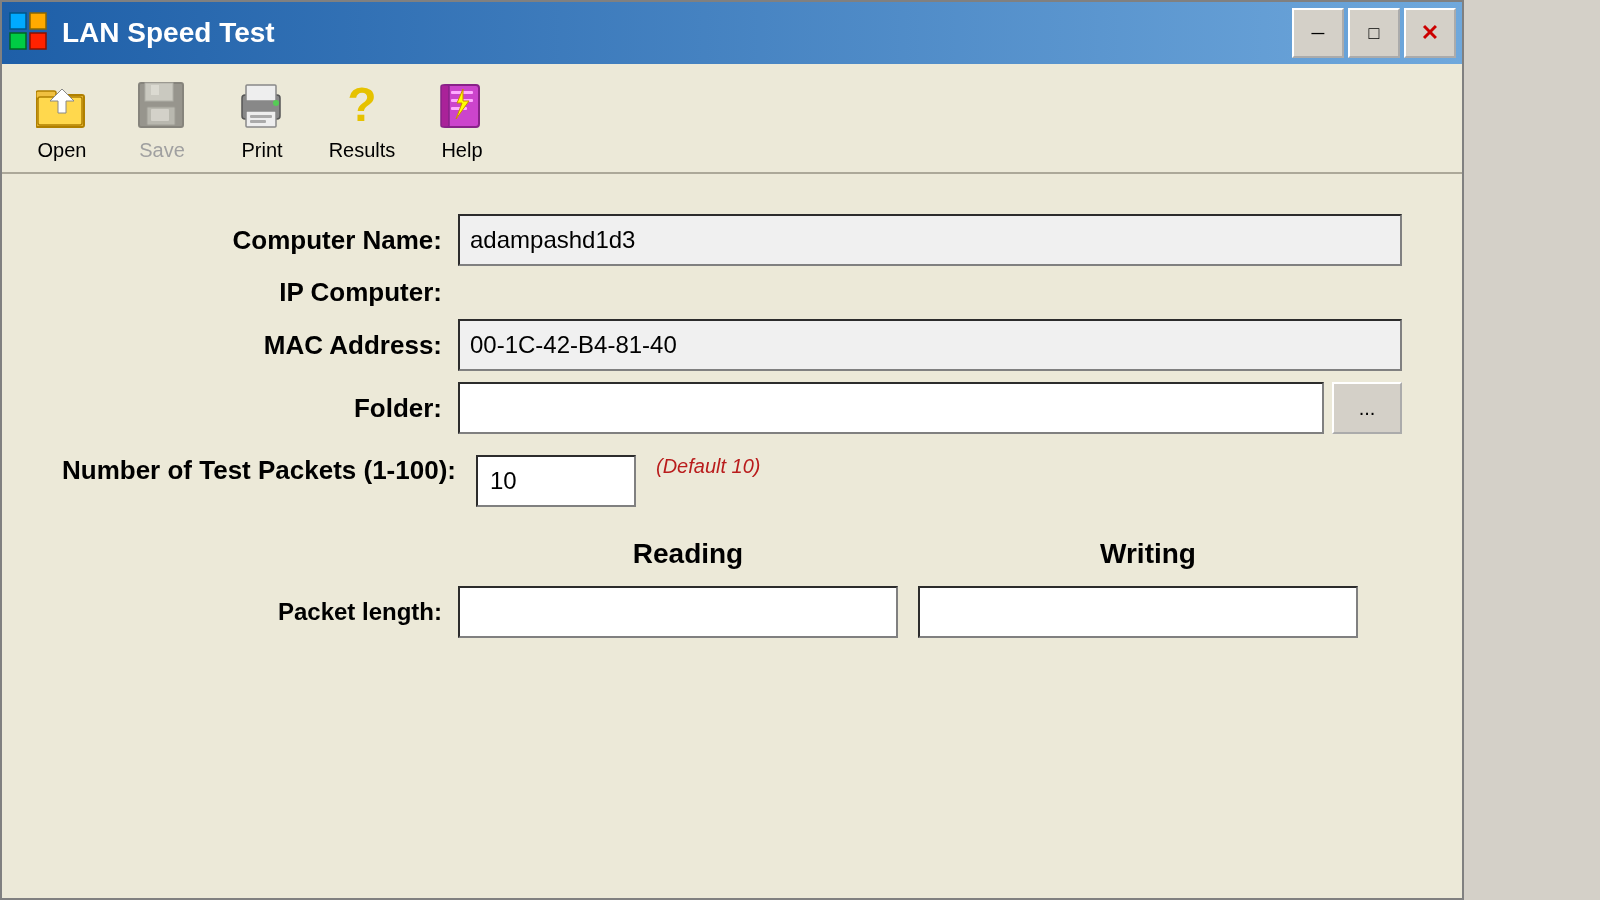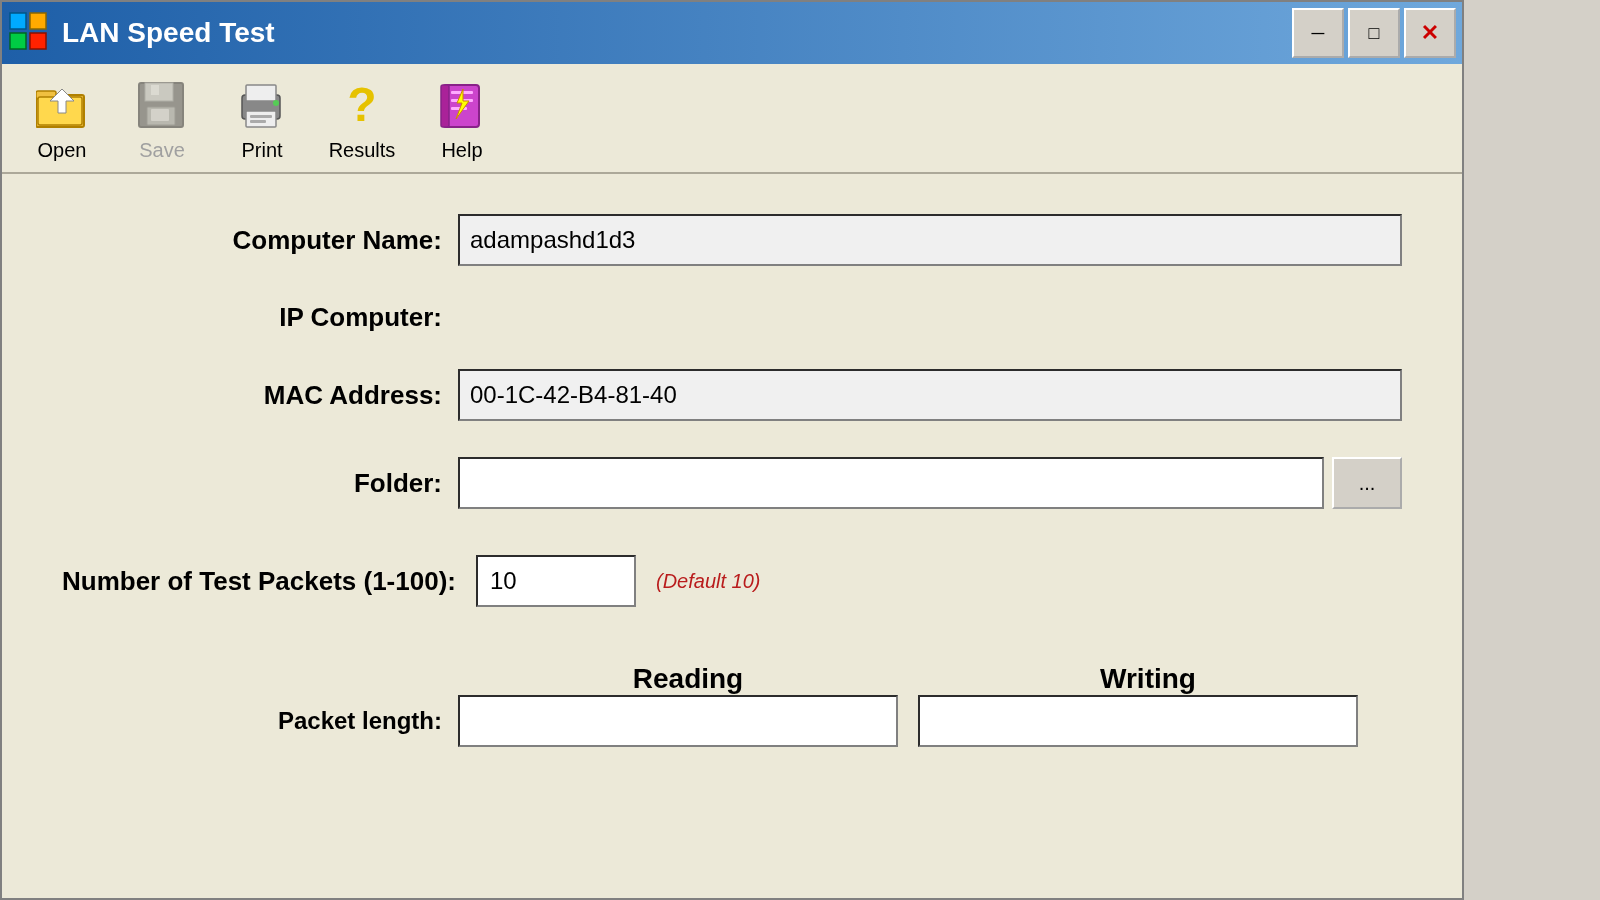--- a/index.html
+++ b/index.html
@@ -116,21 +116,21 @@
     }
 
     .toolbar-btn.disabled .icon {
       opacity: 0.5;
     }
 
     .content {
       padding: 40px 60px;
       display: flex;
       flex-direction: column;
-      gap: 36px;
+      gap: 11px;
       flex: 1;
     }
 
     .form-row {
       display: flex;
       align-items: center;
       gap: 16px;
     }
 
     .form-label {
@@ -169,21 +169,21 @@
       font-size: 20px;
       cursor: pointer;
       display: flex;
       align-items: center;
       justify-content: center;
       color: #000;
     }
 
     .packets-row {
       display: flex;
-      align-items: center;
+      align-items: flex-start;
       gap: 20px;
       margin-top: 10px;
     }
 
     .packets-label {
       font-size: 26px;
       font-weight: bold;
       color: #000;
       text-align: right;
       min-width: 380px;
@@ -227,21 +227,21 @@
       width: 460px;
     }
 
     .rw-header.reading {
       width: 460px;
     }
 
     .rw-row {
       display: flex;
       align-items: center;
-      margin-top: 0;
+      margin-top: 16px;
     }
 
     .rw-row-label {
       font-size: 24px;
       font-weight: bold;
       color: #000;
       text-align: right;
       min-width: 380px;
       margin-right: 16px;
     }

